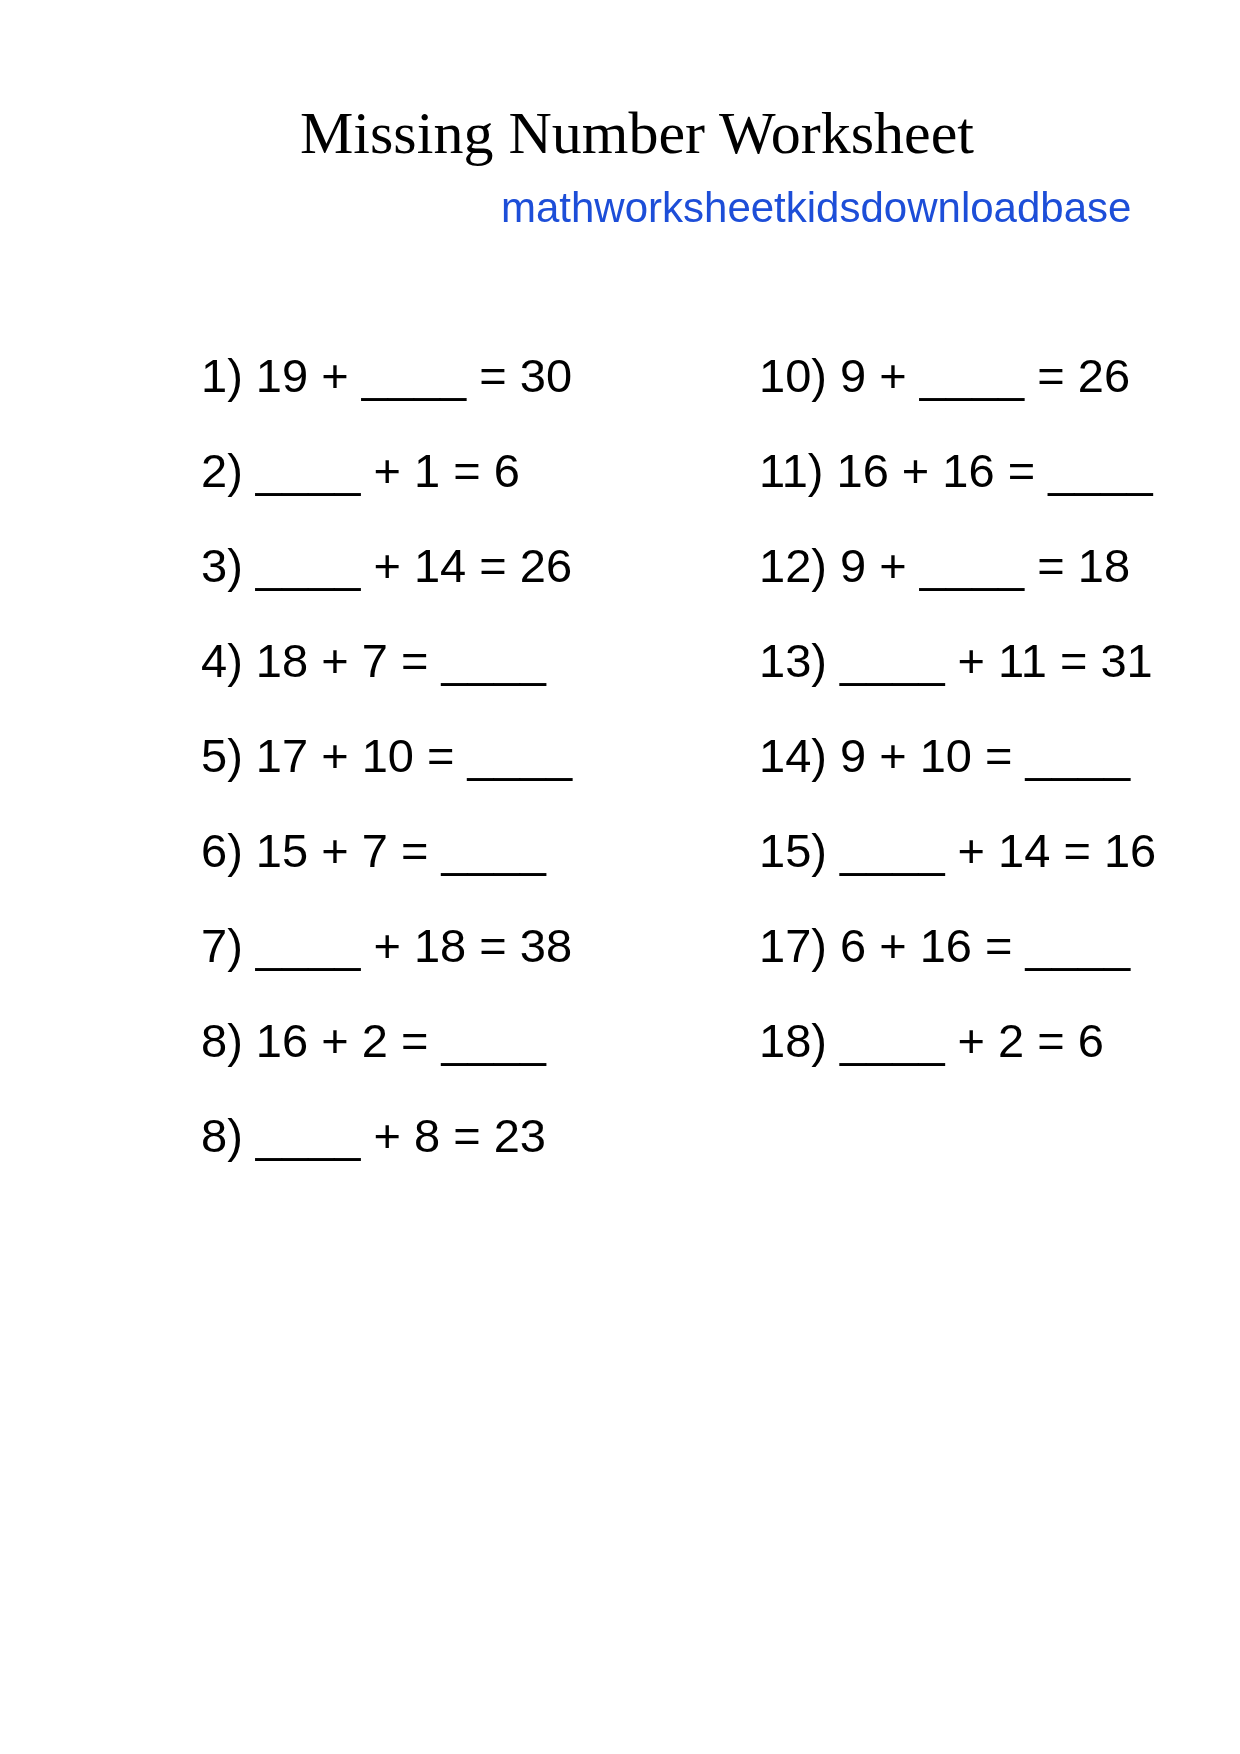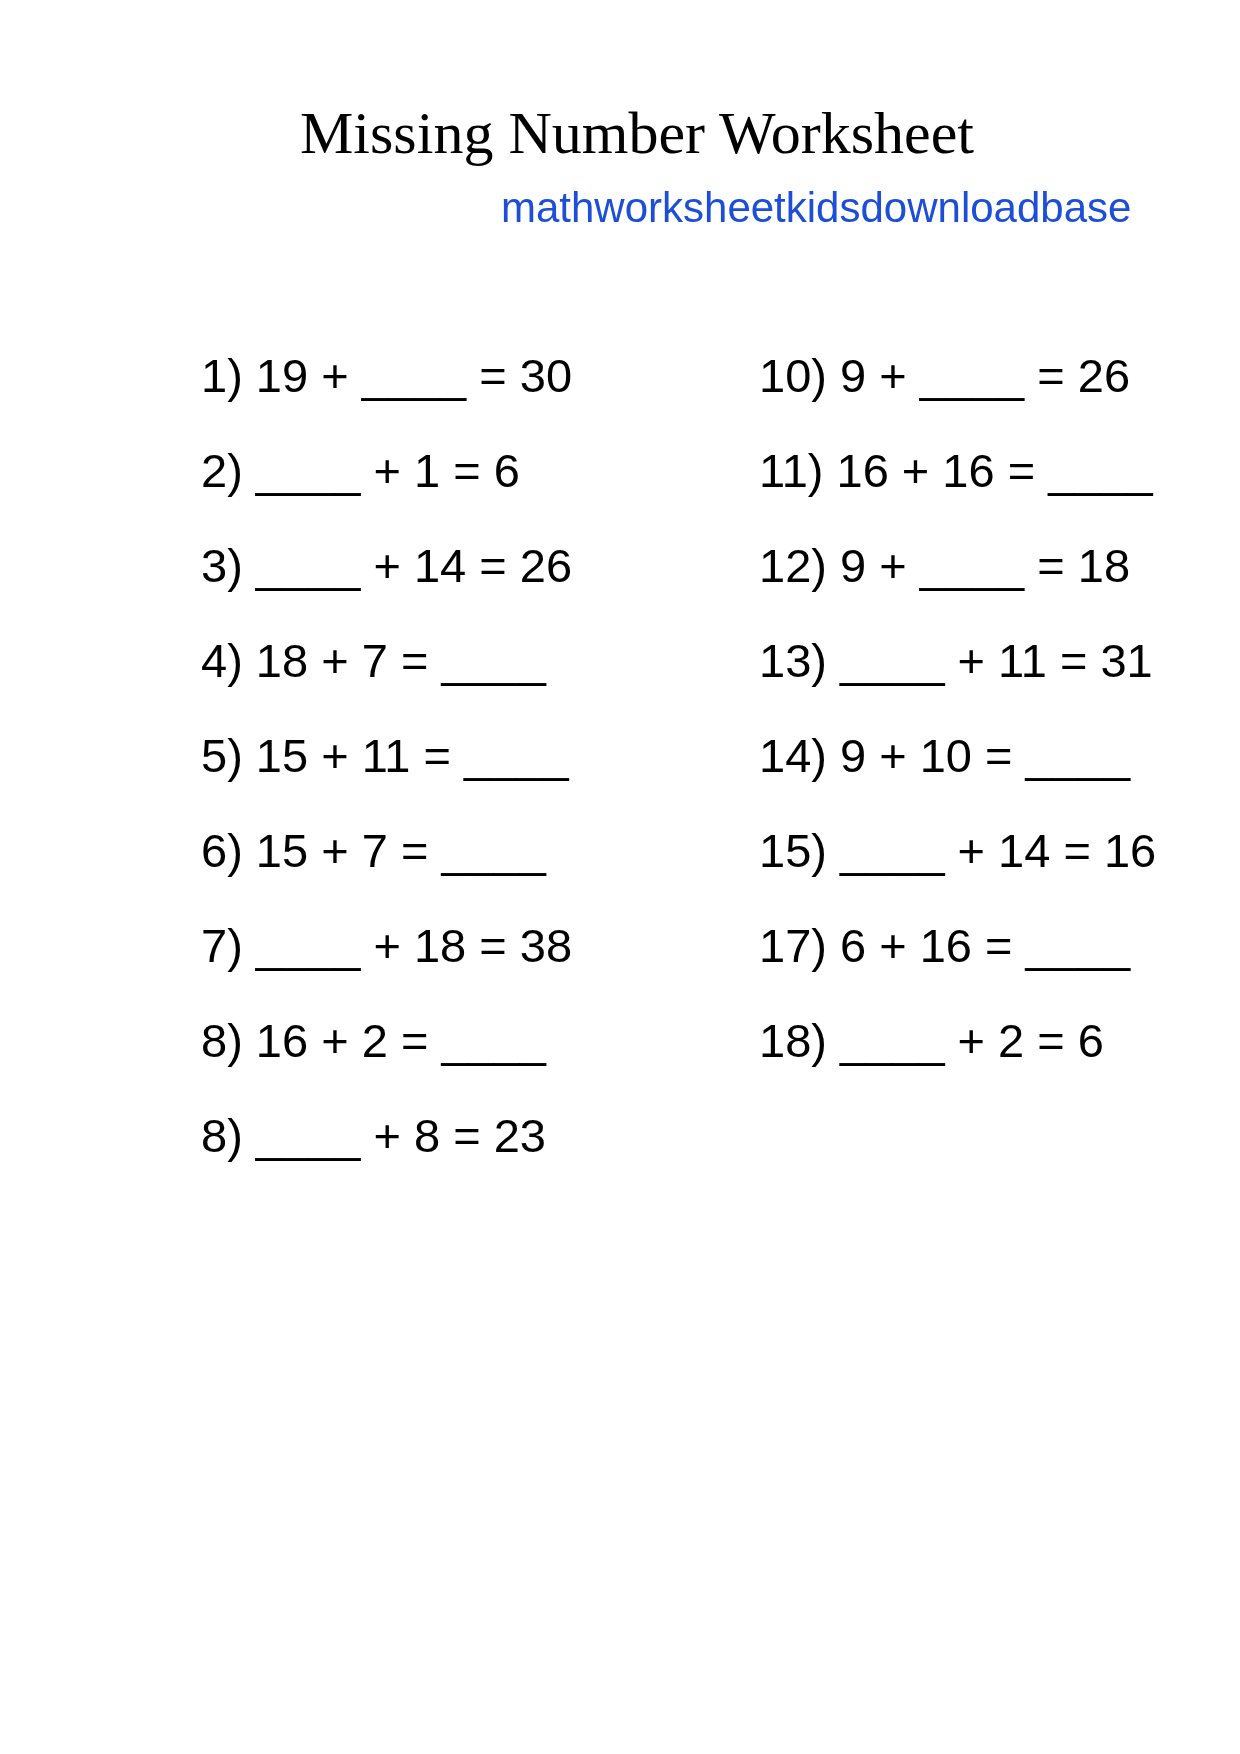--- a/index.html
+++ b/index.html
@@ -52,21 +52,21 @@
 <body>
 
 <div class="title">Missing Number Worksheet</div>
 <div class="subtitle">mathworksheetkidsdownloadbase</div>
 
 <div class="column col-left">
   <div class="problem">1) 19 + ____ = 30</div>
   <div class="problem">2) ____ + 1 = 6</div>
   <div class="problem">3) ____ + 14 = 26</div>
   <div class="problem">4) 18 + 7 = ____</div>
-  <div class="problem">5) 15 + 11 = ____</div>
+  <div class="problem">5) 17 + 10 = ____</div>
   <div class="problem">6) 15 + 7 = ____</div>
   <div class="problem">7) ____ + 18 = 38</div>
   <div class="problem">8) 16 + 2 = ____</div>
   <div class="problem">8) ____ + 8 = 23</div>
 </div>
 
 <div class="column col-right">
   <div class="problem">10) 9 + ____ = 26</div>
   <div class="problem">11) 16 + 16 = ____</div>
   <div class="problem">12) 9 + ____ = 18</div>

